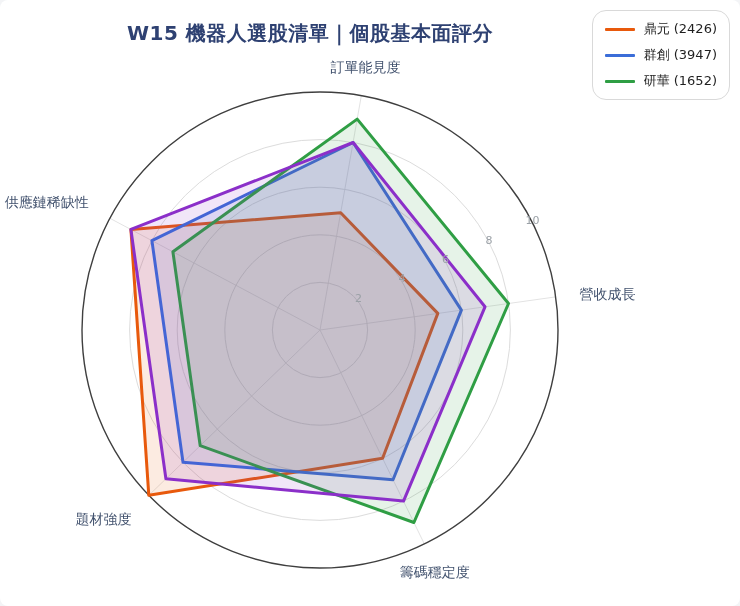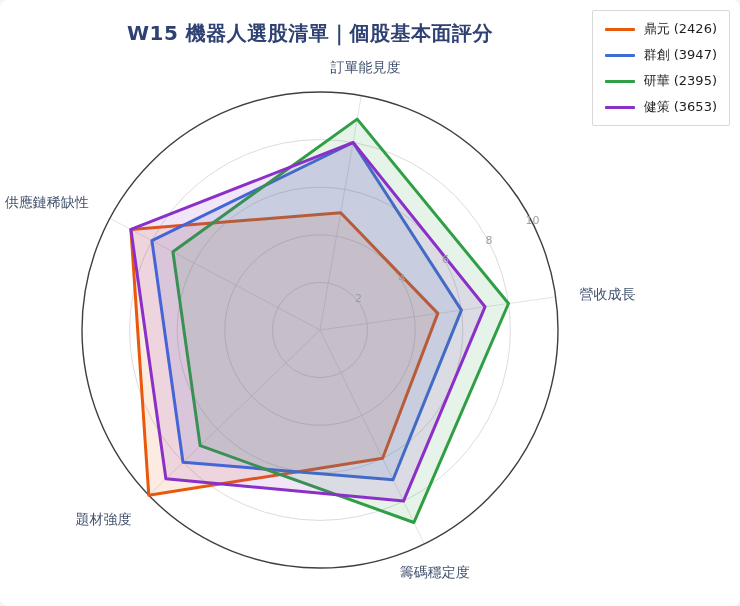--- a/index.html
+++ b/index.html
@@ -18,21 +18,21 @@
     font-size:20px;
     font-weight:bold;
     letter-spacing:.5px;
   }
   svg{position:absolute;left:0;top:0;}
   .legend{
     position:absolute;
     top:10px;right:10px;
     background:#ffffff;
     border:1px solid #d9d9d9;
-    border-radius:2px;
+    border-radius:14px;
     padding:9px 12px;
     display:flex;
     flex-direction:column;
     gap:8px;
   }
   .legend-item{
     display:flex;
     align-items:center;
     gap:9px;
     cursor:pointer;
@@ -81,20 +81,16 @@
       <div class="legend-item">
         <div class="legend-swatch" style="background: rgb(232, 89, 12);"></div>
         <span class="legend-label">鼎元 (2426)</span>
       </div>
       <div class="legend-item">
         <div class="legend-swatch" style="background: rgb(59, 109, 216);"></div>
         <span class="legend-label">群創 (3947)</span>
       </div>
       <div class="legend-item">
         <div class="legend-swatch" style="background: rgb(47, 158, 68);"></div>
-        <span class="legend-label">研華 (2395)</span>
-      </div>
-      <div class="legend-item">
-        <div class="legend-swatch" style="background: rgb(139, 47, 201);"></div>
-        <span class="legend-label">健策 (3653)</span>
+        <span class="legend-label">研華 (1652)</span>
       </div>
     </div>
 </div>
 
 </body></html>

